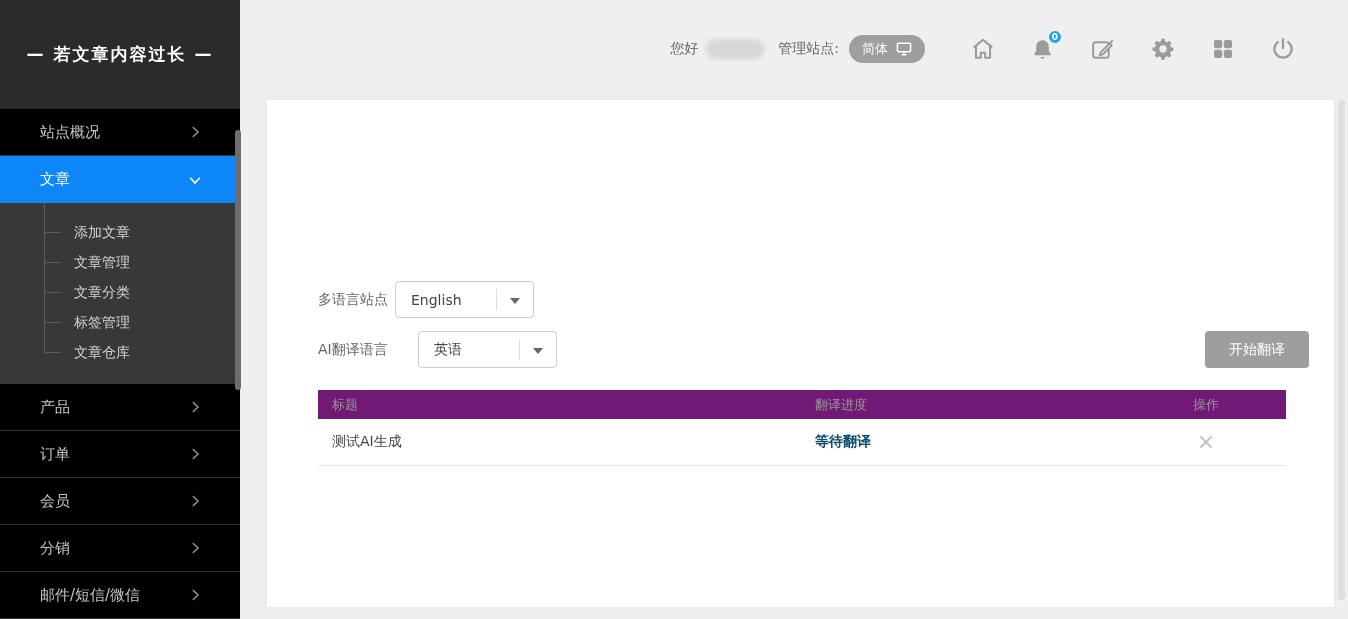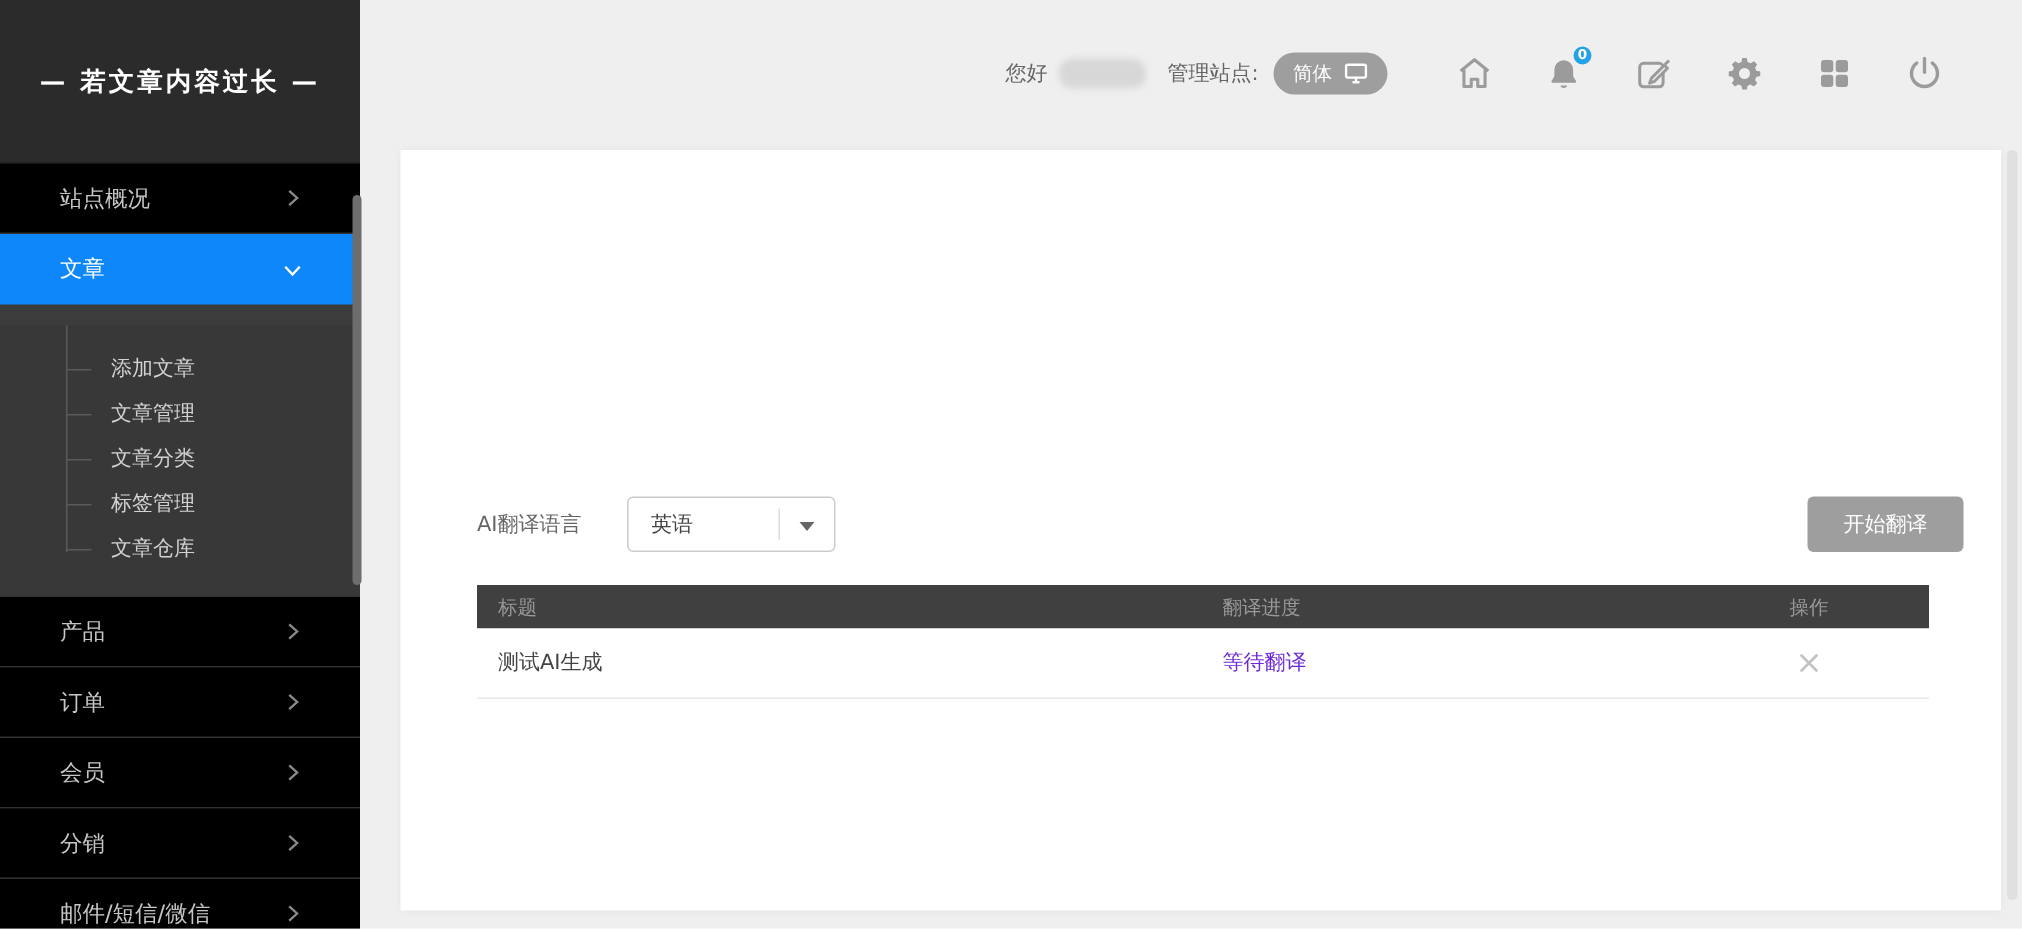--- a/index.html
+++ b/index.html
@@ -9,21 +9,21 @@
   
   .sidebar { position:absolute; left:0; top:0; width:240px; height:619px; background:#3c3c3c; z-index:2; }
   .logo { height:109px; background:#2b2b2b; display:flex; align-items:center; justify-content:center;
           color:#fff; font-size:17px; font-weight:bold; letter-spacing:2px; border-bottom:1px solid #242424; }
   .nav-item { position:relative; height:47px; display:flex; align-items:center;
               padding-left:40px; color:#c6c6c6; font-size:15px; background:#000000;
               border-bottom:1px solid #323232; cursor:pointer; }
   .nav-item .chev { position:absolute; right:38px; top:50%; transform:translateY(-50%); color:#8a8a8a; display:flex; }
   .nav-item.active { background:#0e87fb; color:#ffffff; border-bottom:none; }
   .nav-item.active .chev { color:#fff; }
-  .submenu { position:relative; background:#383838; padding:14px 4px 16px 0; border-bottom:1px solid #323232;margin-top:14px; }
+  .submenu { position:relative; background:#383838; padding:14px 4px 16px 0; border-bottom:1px solid #323232; }
   .submenu::before { content:""; position:absolute; left:44px; top:0; bottom:29px; width:1px; background:#5a5a5a; }
   .sub-item { position:relative; height:30px; line-height:30px; padding-left:74px;
               color:#d2d2d2; font-size:14px; cursor:pointer; }
   .sub-item::before { content:""; position:absolute; left:44px; top:50%; width:17px; height:1px; background:#5a5a5a; }
   .side-scroll-thumb { position:absolute; left:235px; top:130px; width:6px; height:260px;
                        background:#6d6d6d; border-radius:3px; z-index:6; }
 
   
   .topbar { position:absolute; left:240px; top:0; right:0; height:100px; }
   .topbar-inner { position:absolute; right:52px; top:28px; height:42px; display:flex; align-items:center; }
@@ -50,26 +50,26 @@
   .select-value { color:#444; font-size:14px; }
   .select-div { position:absolute; right:36px; top:7px; bottom:7px; width:1px; background:#ddd; }
   .caret { position:absolute; right:13px; top:16px; width:0; height:0;
            border-left:5px solid transparent; border-right:5px solid transparent; border-top:6px solid #666; }
   .start-btn { position:absolute; left:938px; top:231px; width:104px; height:37px; background:#9e9e9e;
                color:#fff; font-size:14px; border:none; border-radius:4px; cursor:pointer;
                font-family:inherit; }
 
   
   .table { position:absolute; left:51px; top:290px; width:968px; font-size:14px; }
-  .t-head { display:grid; grid-template-columns:497px 311px 160px; background:#404040;
+  .t-head { display:grid; grid-template-columns:497px 311px 160px; background:#701a75;
             height:29px; align-items:center; color:#999; font-size:13px; }
   .t-row  { display:grid; grid-template-columns:497px 311px 160px; height:47px; align-items:center;
             border-bottom:1px solid #e8e8e8; background:#fff; }
   .c1 { padding-left:14px; } .c3 { text-align:center; }
-  .row-title { color:#444; } .row-progress { color:#6d28d9; }
+  .row-title { color:#444; } .row-progress { color:#0c4a6e;font-weight:bold; }
   .x-btn { background:none; border:none; color:#c2c2c2; cursor:pointer; display:inline-flex;
            align-items:center; justify-content:center; width:22px; height:22px; }
 
   
   .page-scroll { position:absolute; right:3px; top:100px; width:7px; height:500px;
                  background:#e0e0e0; border-radius:4px; z-index:3; }
   svg { display:block; }
 </style>
 </head>
 <body>
@@ -204,20 +204,28 @@
       <svg width="26" height="26" viewBox="0 0 24 24" fill="none" stroke="currentColor" stroke-width="2.1" stroke-linecap="round">
         <path d="M12 2.8v8.4"></path>
           <path d="M7.2 5.6a8 8 0 1 0 9.6 0"></path>
       </svg>
     </span>
   </div>
 </header>
 
 <main class="panel">
 
+  <div class="form-row row-site">
+    <span class="form-label">多语言站点</span>
+    <div class="select-box">
+      <span class="select-value">English</span>
+      <span class="select-div"></span>
+      <span class="caret"></span>
+    </div>
+  </div>
 
   <div class="form-row row-lang">
     <span class="form-label">AI翻译语言</span>
     <div class="select-box">
       <span class="select-value">英语</span>
       <span class="select-div"></span>
       <span class="caret"></span>
     </div>
   </div>
 

